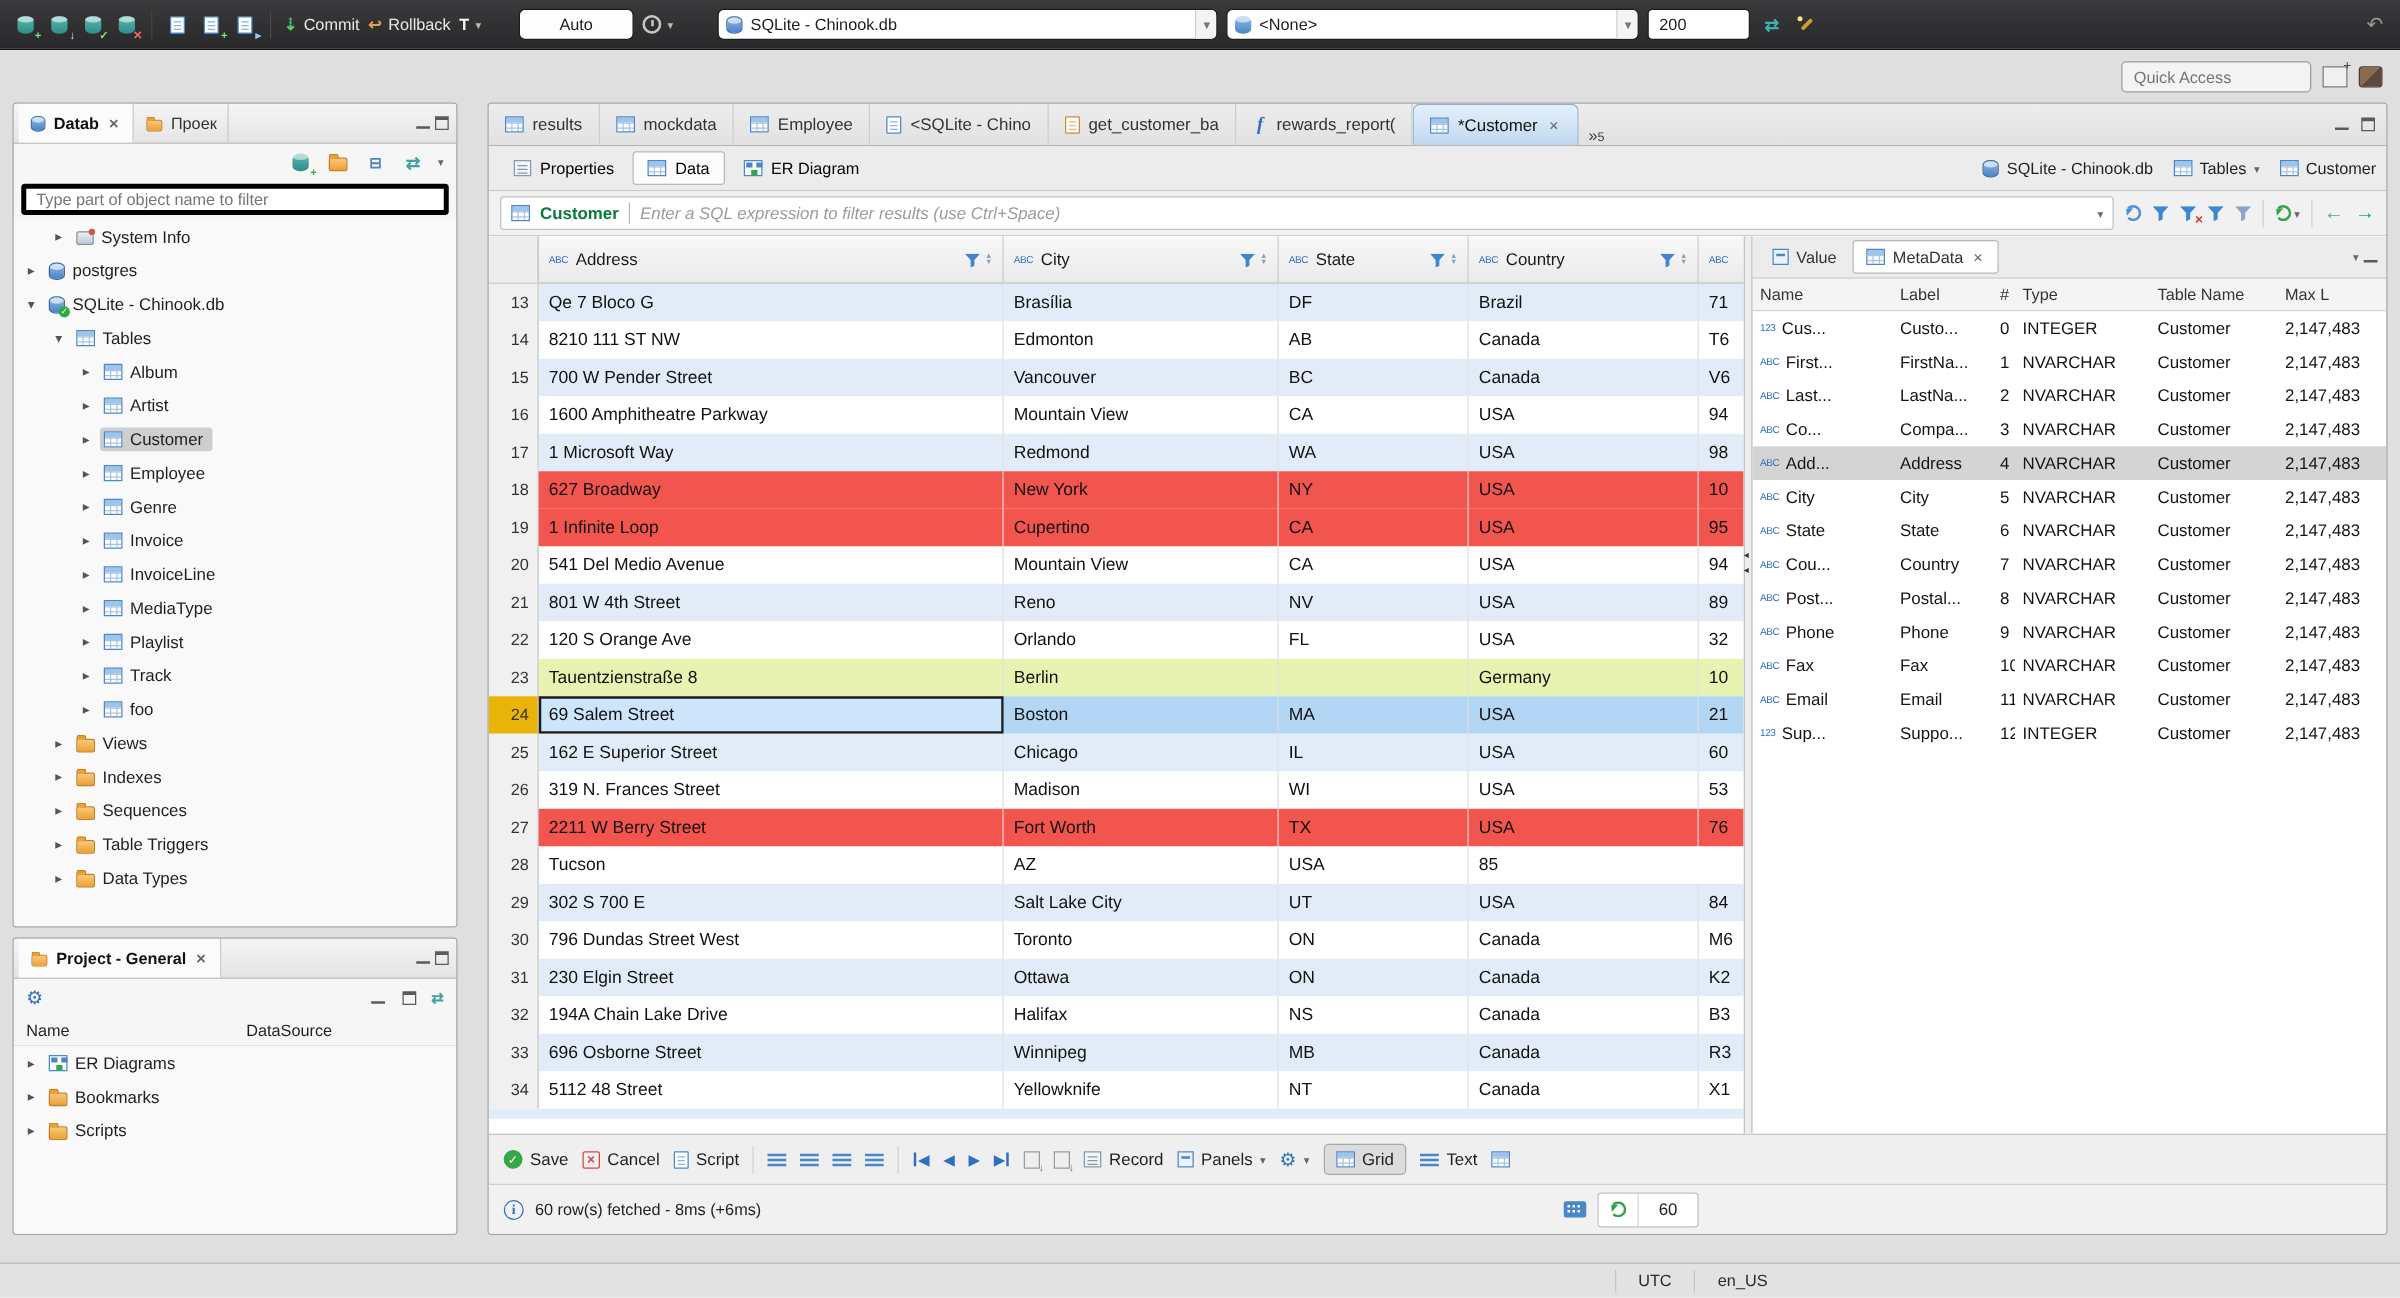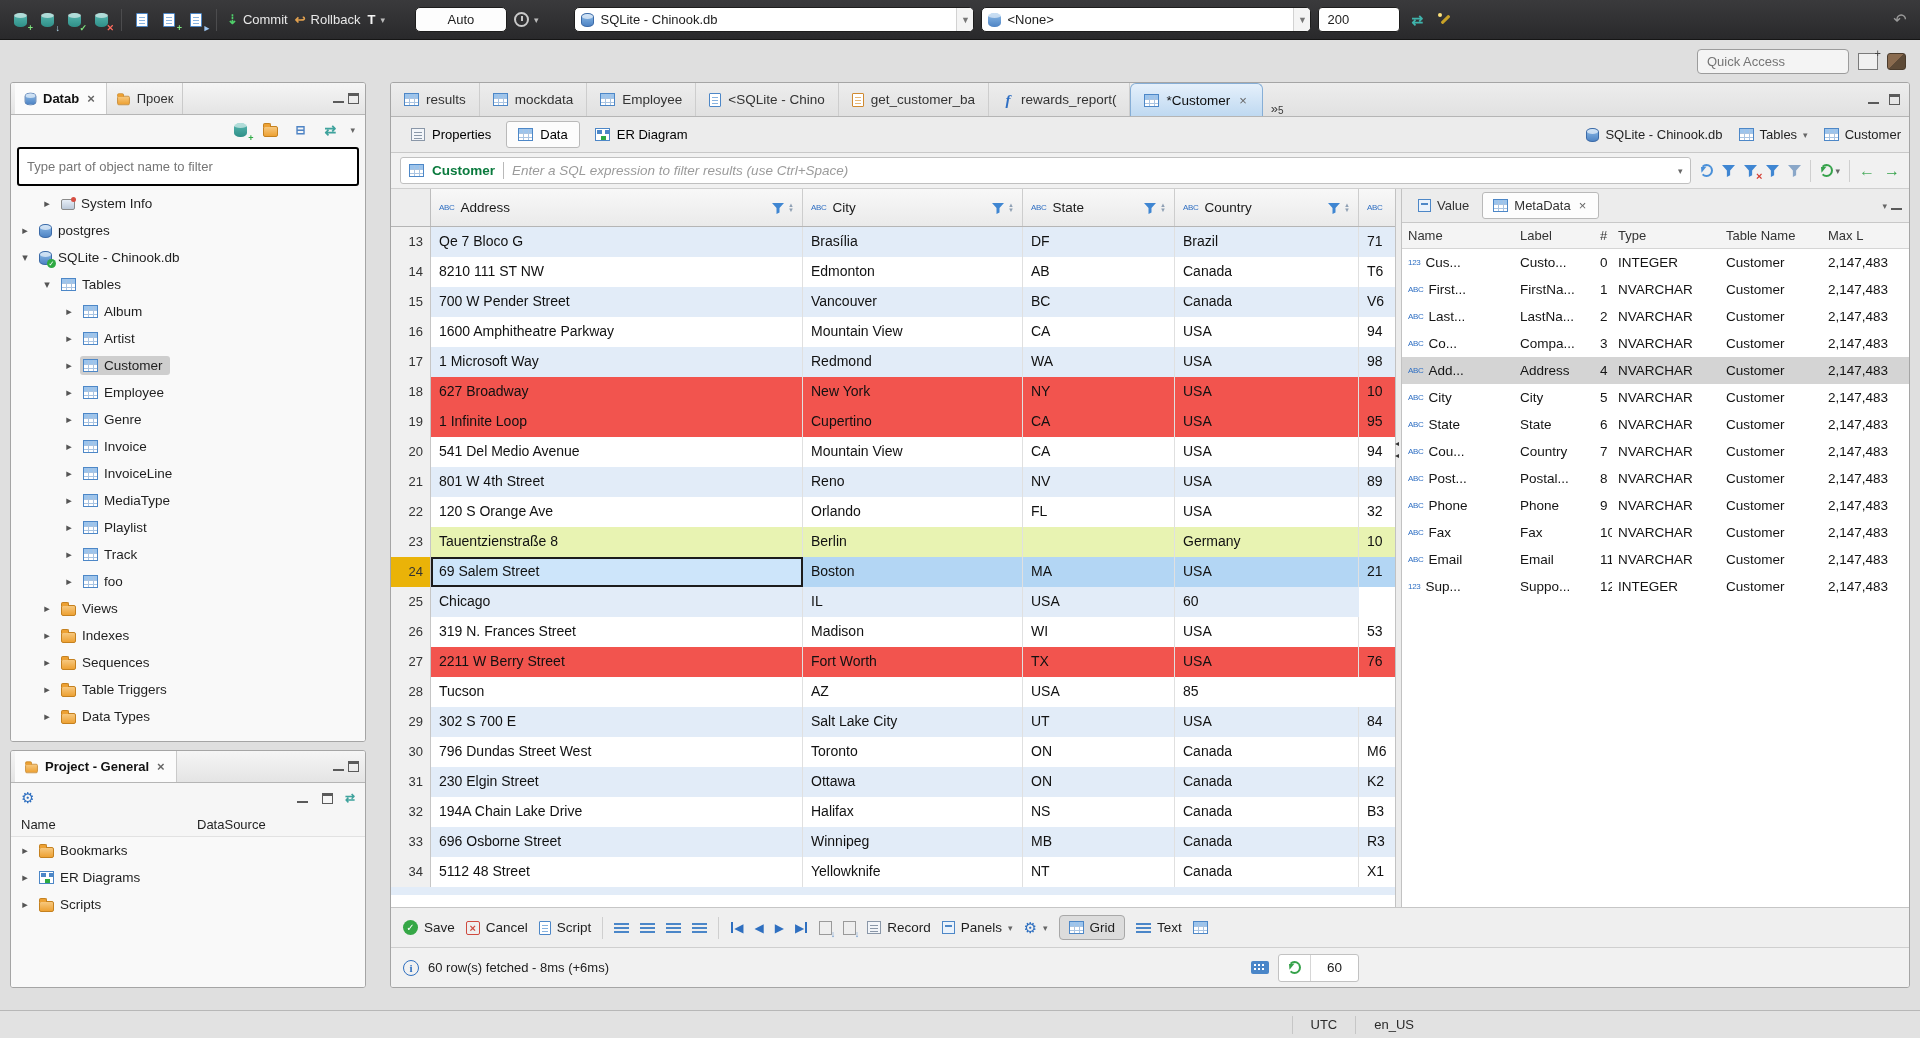--- a/index.html
+++ b/index.html
@@ -78,21 +78,21 @@
   .workspace{display:flex;gap:24px;padding:0 10px;height:906px}
   .panel{background:#f6f6f6;border:1px solid #a5a5a5;border-radius:3px;overflow:hidden;display:flex;flex-direction:column}
   .leftcol{width:356px;display:flex;flex-direction:column;gap:8px;flex:none}
   .navpanel{height:660px}
   .projpanel{flex:1}
   .ptabs{height:32px;background:linear-gradient(#f5f5f5,#e4e4e4);border-bottom:1px solid #b5b5b5;display:flex;align-items:center;padding:0 4px;gap:0;flex:none}
   .ptab{display:flex;align-items:center;gap:6px;padding:0 9px;height:100%;border-right:1px solid #cacaca;color:#333;cursor:pointer}
   .ptab.active{background:#fbfbfb;font-weight:bold;color:#111}
   .ptools{height:30px;display:flex;align-items:center;justify-content:flex-end;gap:10px;padding:0 10px;flex:none}
   .pfilter{padding:2px 6px 4px;flex:none}
-  .pfilter input{width:100%;height:39px;border:2px solid #000000;border-radius:3px;padding:0 8px;color:#9a9a9a;font-size:13px;background:#fff;font-family:"Liberation Sans",sans-serif}
+  .pfilter input{width:100%;height:25px;border:4px solid #000000;border-radius:3px;padding:0 8px;color:#9a9a9a;font-size:13px;background:#fff;font-family:"Liberation Sans",sans-serif}
   .tree{flex:1;overflow:hidden;background:#f9f9f9}
   .trow{height:27px;display:flex;align-items:center;gap:5px;white-space:nowrap;cursor:pointer;font-size:13.5px;color:#1f1f1f}
   .trow .arrow{width:12px;text-align:center;color:#555;font-size:11px;flex:none}
   .trow.ar .arrow::before{content:"▸"}
   .trow.ad .arrow::before{content:"▾"}
   .trow .grp{display:flex;align-items:center;gap:6px;padding:2px 7px 2px 3px;border-radius:3px}
   .trow.sel .grp{background:#cecece}
   .lvl0{padding-left:8px}.lvl1{padding-left:30px}.lvl2{padding-left:52px}
   .pcols{height:24px;display:flex;align-items:center;padding:0 10px;color:#1f1f1f;border-bottom:1px solid #e2e2e2;flex:none}
   .pcols .c1{width:176px}
@@ -487,30 +487,30 @@
       </div>
       <div class="pcols">
         <span class="c1">Name</span>
         <span>DataSource</span>
       </div>
       <div class="tree">
 
           <div class="trow lvl0 ar">
             <span class="arrow"></span>
             <span class="grp">
+              <span class="tic eric"></span>
+              <span class="tlbl">ER Diagrams</span>
+            </span>
+          </div>
+
+          <div class="trow lvl0 ar">
+            <span class="arrow"></span>
+            <span class="grp">
               <span class="tic folderic"></span>
               <span class="tlbl">Bookmarks</span>
-            </span>
-          </div>
-
-          <div class="trow lvl0 ar">
-            <span class="arrow"></span>
-            <span class="grp">
-              <span class="tic eric"></span>
-              <span class="tlbl">ER Diagrams</span>
             </span>
           </div>
 
           <div class="trow lvl0 ar">
             <span class="arrow"></span>
             <span class="grp">
               <span class="tic folderic"></span>
               <span class="tlbl">Scripts</span>
             </span>
           </div>
@@ -802,20 +802,21 @@
               <div class="gcell gnum">24</div>
               <div class="gcell focus">69 Salem Street</div>
               <div class="gcell">Boston</div>
               <div class="gcell">MA</div>
               <div class="gcell">USA</div>
               <div class="gcell" style="border-right:none">21</div>
             </div>
 
             <div class="grow r alt">
               <div class="gcell gnum">25</div>
+              <div class="gcell">162 E Superior Street</div>
               <div class="gcell">Chicago</div>
               <div class="gcell">IL</div>
               <div class="gcell">USA</div>
               <div class="gcell" style="border-right:none">60</div>
             </div>
 
             <div class="grow r plain">
               <div class="gcell gnum">26</div>
               <div class="gcell">319 N. Frances Street</div>
               <div class="gcell">Madison</div>

